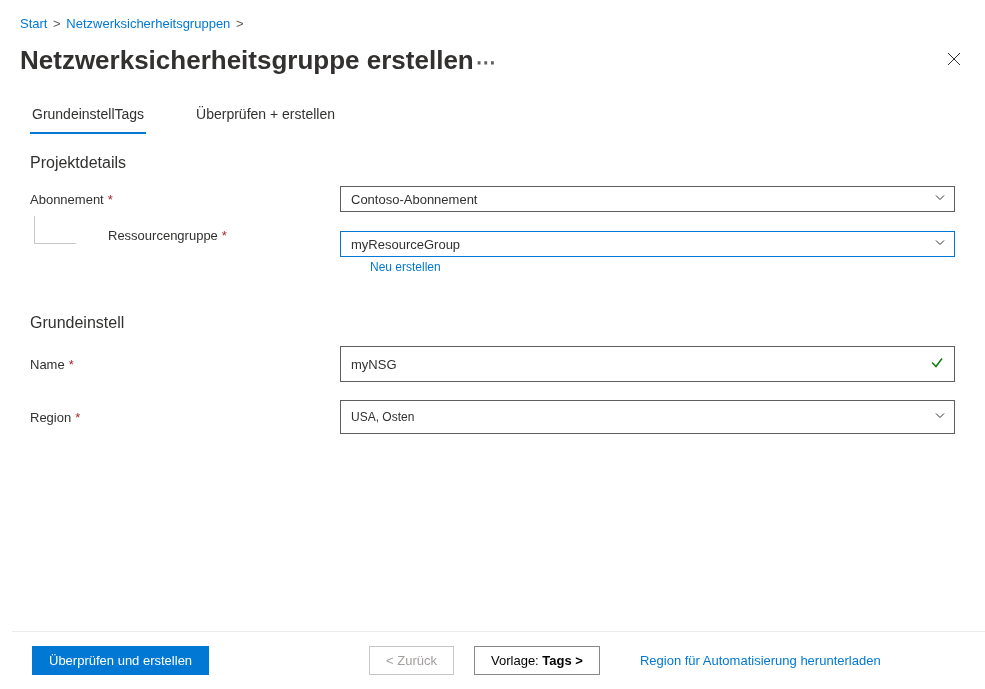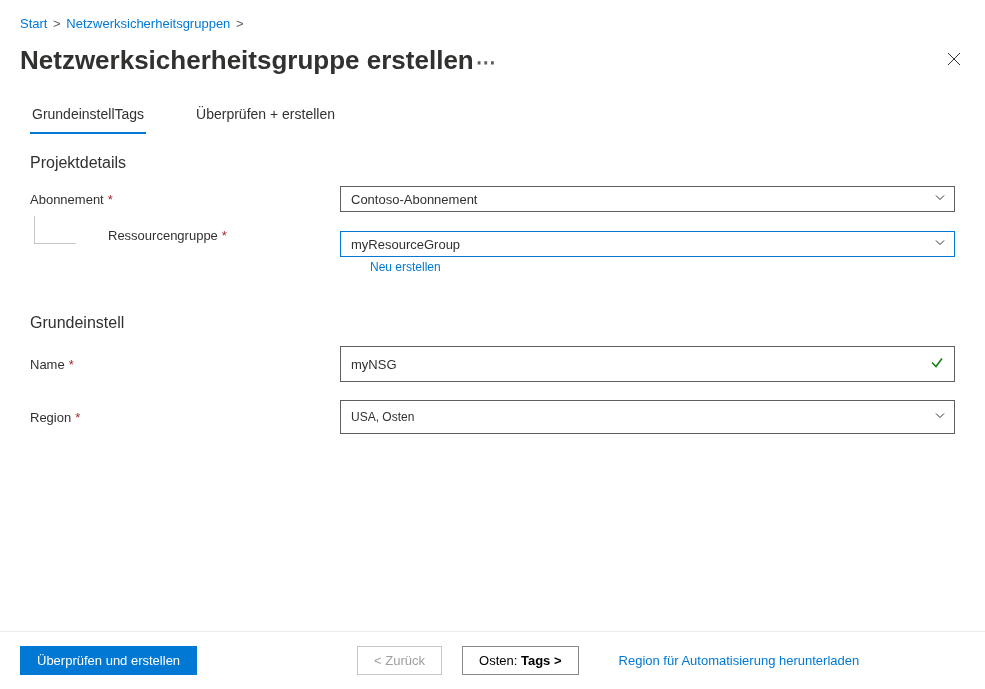--- a/index.html
+++ b/index.html
@@ -146,21 +146,21 @@
     .link-new {
       font-size: 12px;
       color: #0078d4;
       cursor: pointer;
       margin-left: 340px;
       margin-top: 2px;
     }
     .footer {
       position: absolute;
       bottom: 0;
-      left: 0;
+      left: 12px;
       right: 0;
       border-top: 1px solid #edebe9;
       padding: 14px 20px;
       display: flex;
       align-items: center;
       gap: 20px;
     }
     .footer .spacer { width: 120px; }
     .btn {
       padding: 6px 16px;
@@ -289,17 +289,17 @@
       </span>
     </div>
   </div>
 </div>
 
 <div class="footer">
   <button class="btn btn-primary">Überprüfen und erstellen</button>
   <div class="spacer"></div>
   <button class="btn btn-disabled">&lt; Zurück</button>
   <button class="btn btn-weiter">
-    <span>Osten:</span>
+    <span>Vorlage:</span>
     <b>Tags &gt;</b>
   </button>
   <span class="footer-link">Region für Automatisierung herunterladen</span>
 </div>
 
 </body></html>

